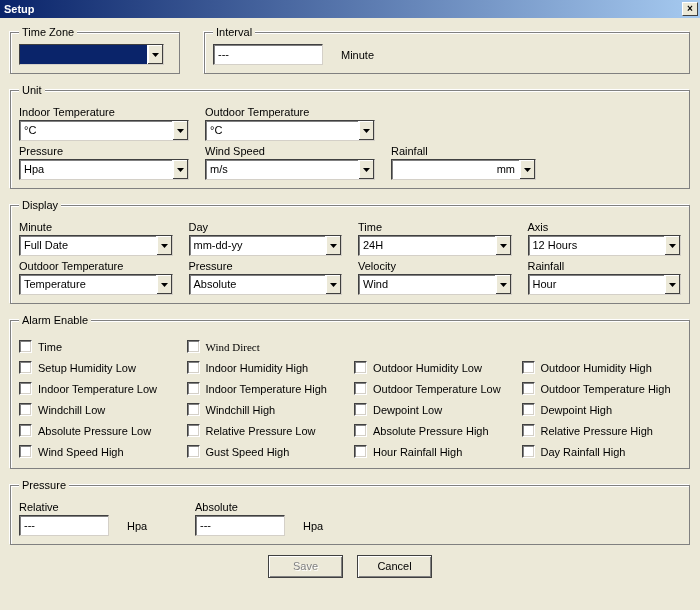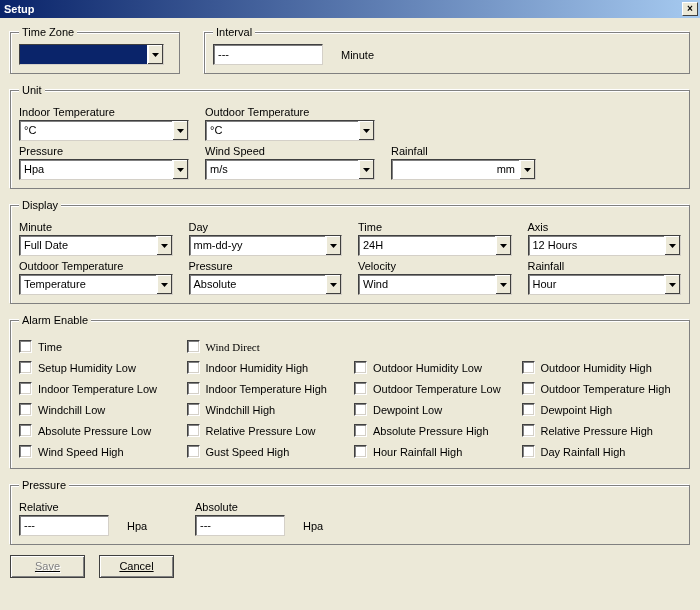--- a/index.html
+++ b/index.html
@@ -132,21 +132,21 @@
     min-width:75px; height:23px;
     background:#ECE9D8;
     border:1px solid #404040;
     box-shadow: inset 1px 1px 0 #fff, inset -1px -1px 0 #808080;
     text-align:center;
     padding-top:4px;
     font: 11px Tahoma, Arial;
     cursor:default;
   }
   .btn.disabled { color:#808080; text-shadow: 1px 1px 0 #fff; }
-  .btn-row { display:flex; gap:14px; margin-top:0;text-decoration:underline; }
+  .btn-row { display:flex; gap:14px; justify-content:center; margin-top:0; }
 
   .fieldpair { display:flex; align-items:flex-end; gap:4px; }
   .toprow { display:flex; gap:24px; }
   .toprow fieldset:first-child { width:170px; }
   .toprow fieldset:last-child { flex:1; }
 
   .three-col .col { flex: 0 0 170px; }
 
   .display-row .col { flex:1; }
 </style>

